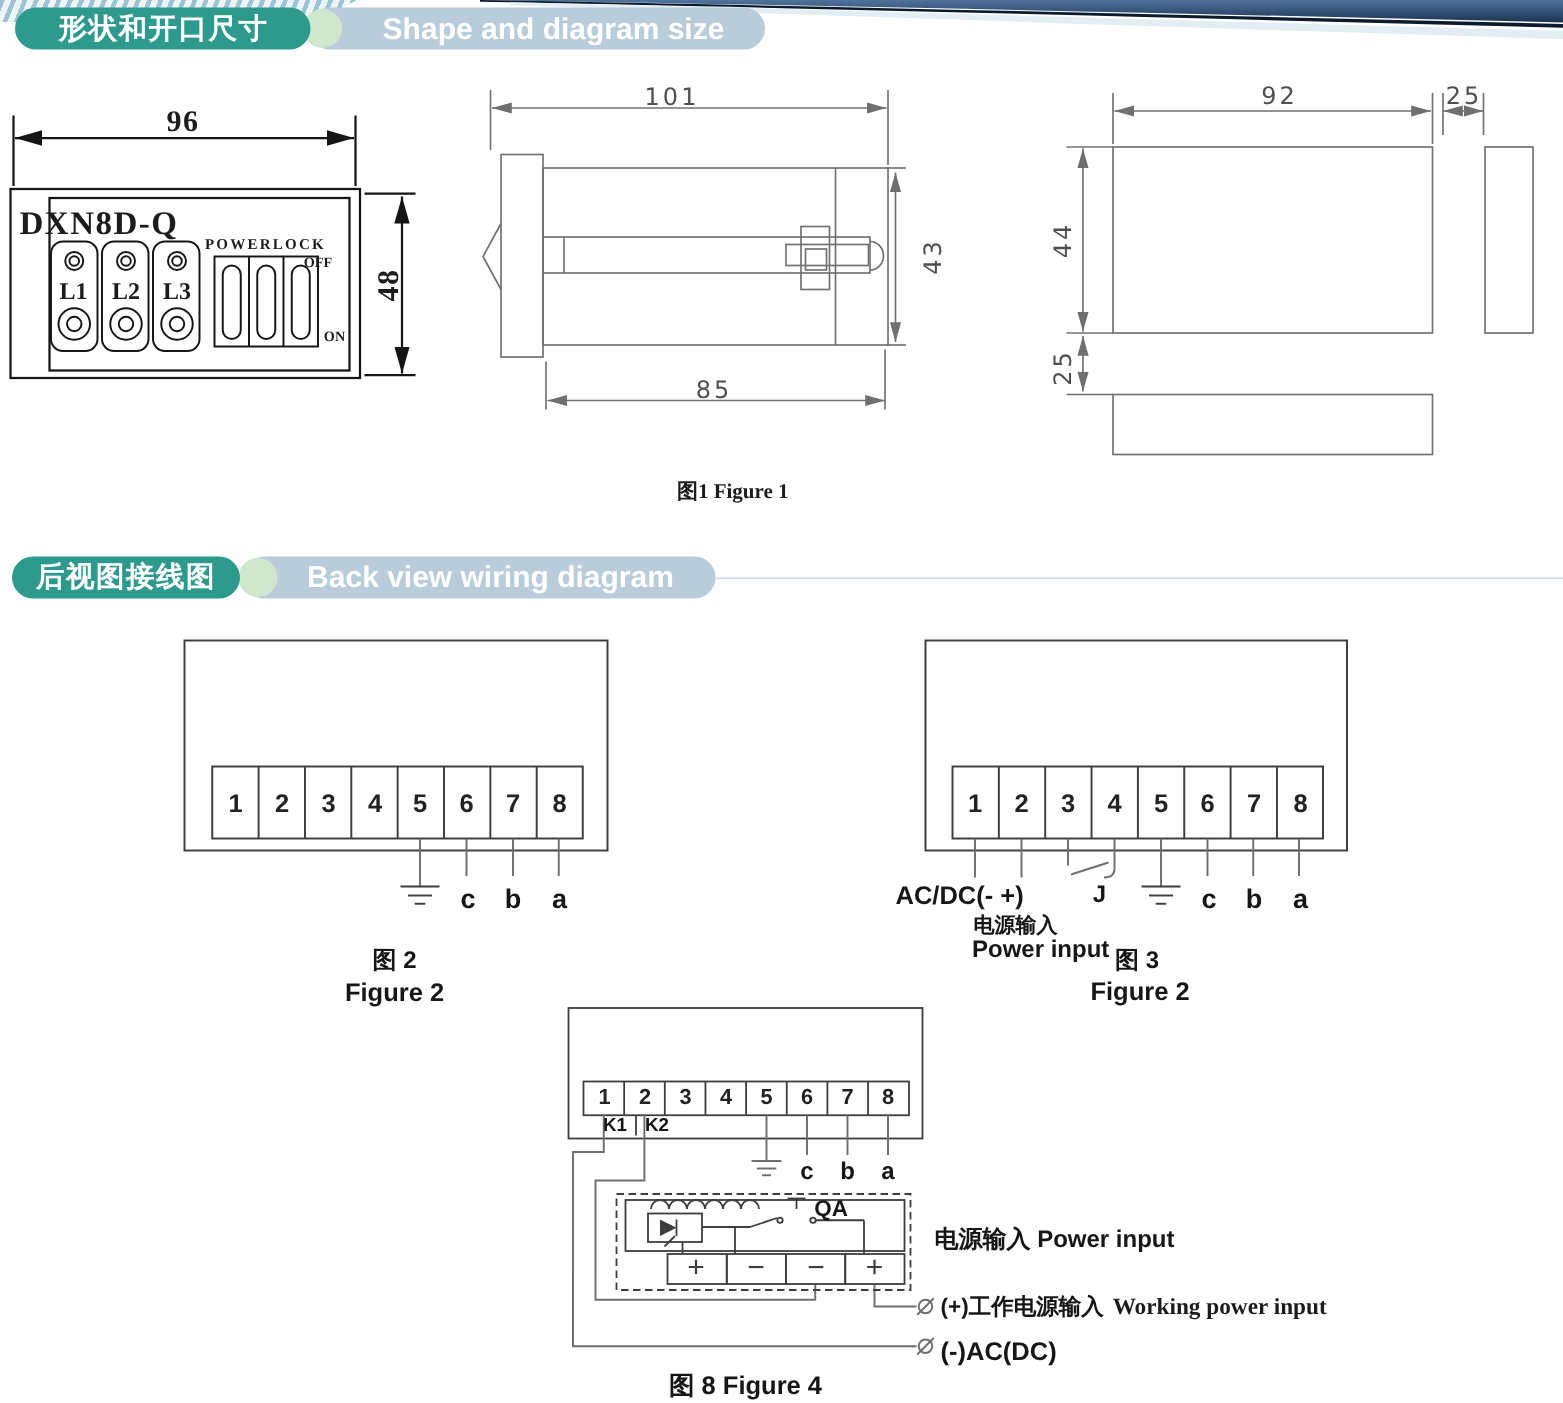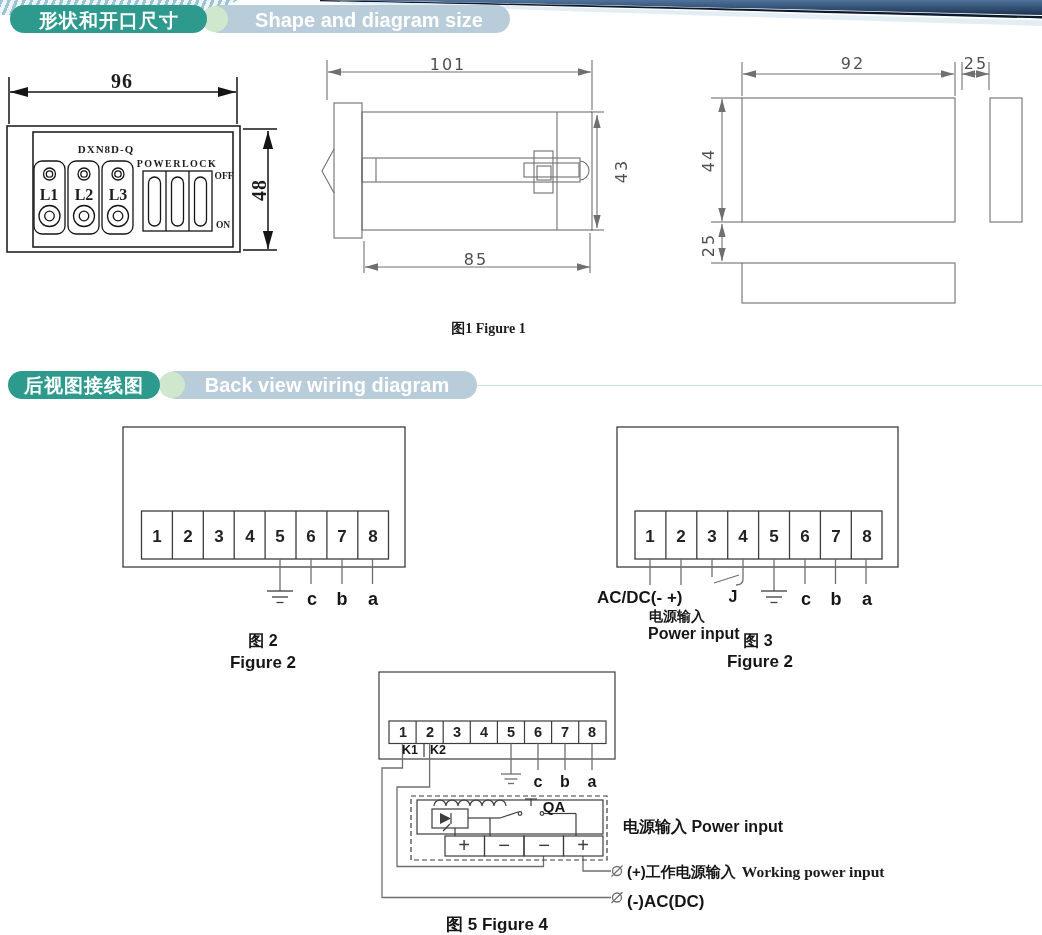--- a/index.html
+++ b/index.html
@@ -252,26 +252,26 @@
       <rect x="445" y="836" width="39.5" height="20"></rect>
       <rect x="484.5" y="836" width="39.5" height="20"></rect>
       <rect x="524" y="836" width="39.5" height="20"></rect>
       <rect x="563.5" y="836" width="39.5" height="20"></rect>
     </g>
   </svg>
 
   <div>
     <div class="t ctr serif dimF" style="left:122px;top:81px;text-align:center;">96</div>
     <div class="t rot serif dimF" style="left:259px;top:190px;">48</div>
-    <div class="t ctr serif" style="left:66px;top:149px;font-size:11px;letter-spacing:1px;margin-left:40px;">DXN8D-Q</div>
+    <div class="t ctr serif" style="left:66px;top:149px;font-size:22px;letter-spacing:1px;">DXN8D-Q</div>
     <div class="t ctr serif" style="left:49px;top:195px;font-size:16px;">L1</div>
     <div class="t ctr serif" style="left:84px;top:195px;font-size:16px;">L2</div>
     <div class="t ctr serif" style="left:118px;top:195px;font-size:16px;">L3</div>
     <div class="t ctr serif" style="left:177px;top:164px;font-size:10px;letter-spacing:1.5px;">POWERLOCK</div>
-    <div class="t ctr serif" style="left:224px;top:177px;font-size:9.5px;">OFF</div>
+    <div class="t ctr serif" style="left:212px;top:177px;font-size:9.5px;">OFF</div>
     <div class="t ctr serif" style="left:223px;top:226px;font-size:9.5px;">ON</div>
     <div class="t ctr dimG" style="left:448px;top:65px;">101</div>
     <div class="t rot dimG" style="left:622px;top:171px;">43</div>
     <div class="t ctr dimG" style="left:476px;top:260px;">85</div>
     <div class="t ctr dimG" style="left:853px;top:64px;">92</div>
     <div class="t ctr dimG" style="left:976px;top:64px;">25</div>
     <div class="t rot dimG" style="left:709px;top:160px;">44</div>
     <div class="t rot dimG" style="left:709px;top:245px;">25</div>
     <div class="t ctr serif" style="left:480px;top:329px;font-size:14px;padding-left:17px;">图1 Figure 1</div>
   </div>
@@ -329,16 +329,16 @@
     <div class="t ctr lbl" style="left:554px;top:806px;font-size:15px;">QA</div>
     <div class="t ctr pol" style="left:464px;top:845px;">+</div>
     <div class="t ctr pol" style="left:504px;top:845px;">−</div>
     <div class="t ctr pol" style="left:544px;top:845px;">−</div>
     <div class="t ctr pol" style="left:583px;top:845px;">+</div>
     <div class="t vctr lbl" style="left:623px;top:827px;font-size:16px;">电源输入 Power input</div>
     <div class="t vctr" style="left:627px;top:872px;">
       <span class="lbl" style="font-size:15px;">(+)工作电源输入</span><span class="wpe">Working power input</span>
     </div>
     <div class="t vctr lbl" style="left:627px;top:901px;font-size:17px;">(-)AC(DC)</div>
-    <div class="t ctr lbl" style="left:497px;top:924px;font-size:17px;">图 5 Figure 4</div>
+    <div class="t ctr lbl" style="left:497px;top:924px;font-size:17px;">图 8 Figure 4</div>
   </div>
 
 </div>
 
 </body></html>

